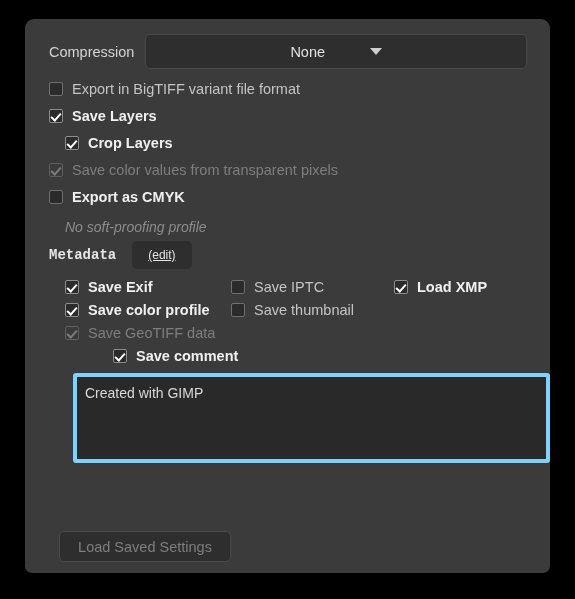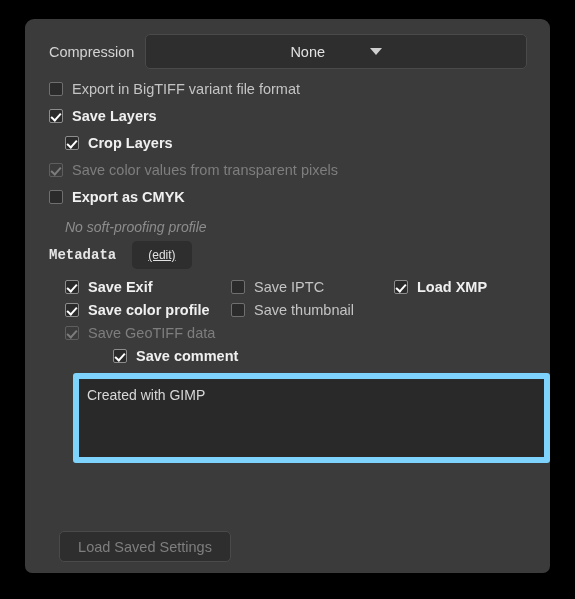--- a/index.html
+++ b/index.html
@@ -219,21 +219,21 @@
   .r2 { top: 23px; }
   .r3 { top: 46px; }
   .r4 { top: 69px; padding-left: 48px; }
 
   
   #comment-area {
     margin: 4px 0 0 34px;
     width: 477px;
     height: 90px;
     background: #292929;
-    border: 6px solid #7dd3fc;
+    border: 4px solid #7dd3fc;
     border-radius: 3px;
     box-sizing: border-box;
     color: #d8d8d8;
     font-size: 14px;
     font-family: "Liberation Sans", sans-serif;
     padding: 7px 8px;
     resize: none;
     outline: none;
     overflow: hidden;
     line-height: 18px;

